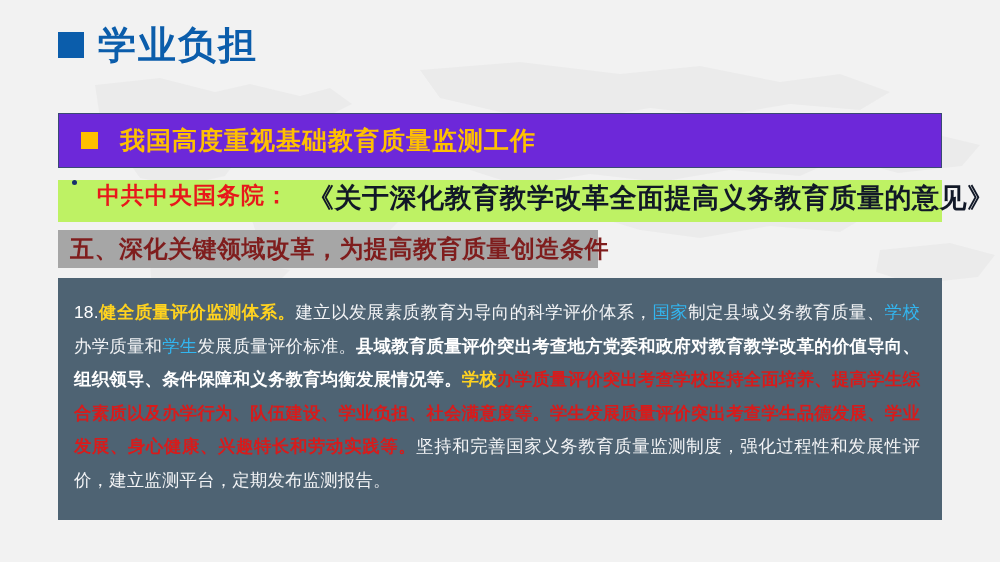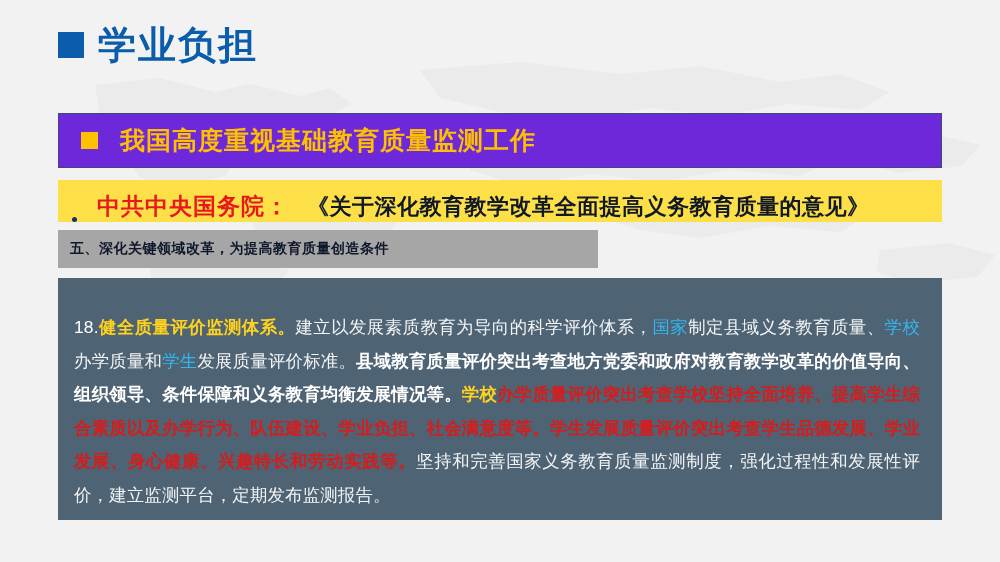--- a/index.html
+++ b/index.html
@@ -83,44 +83,44 @@
     white-space: nowrap;
   }
 
   
   .band-grey-light {
     position: absolute;
     left: 58px;
     top: 180px;
     width: 884px;
     height: 42px;
-    background: #fde047;
-    display: flex;
-    align-items: flex-end;
+    background: #bef264;
+    display: flex;
+    align-items: flex-start;
     padding-left: 14px;
     box-sizing: border-box;
     gap: 10px;
   }
   .band-grey-light .dot {
     width: 5px;
     height: 5px;
     background: #16306b;
     border-radius: 50%;
     flex: none;
     margin-right: 10px;
   }
   .issuer {
     font-size: 23px;
     font-weight: bold;
     color: #e8171b;
     white-space: nowrap;
     letter-spacing: 1px;
   }
   .doc-name {
-    font-size: 22px;
+    font-size: 27px;
     font-weight: bold;
     color: #111827;
     white-space: nowrap;
     letter-spacing: 0.5px;
     margin-left: 8px;
   }
 
   
   .band-grey-dark {
     position: absolute;
@@ -128,38 +128,38 @@
     top: 230px;
     width: 540px;
     height: 38px;
     background: #a6a6a6;
     display: flex;
     align-items: center;
     padding-left: 12px;
     box-sizing: border-box;
   }
   .band-grey-dark .label {
-    font-size: 14px;
-    font-weight: bold;
-    color: #0f172a;
+    font-size: 24px;
+    font-weight: bold;
+    color: #7f1d1d;
     white-space: nowrap;
     letter-spacing: 0.5px;
     text-align: right;
   }
 
   
   .body-panel {
     position: absolute;
     left: 58px;
     top: 278px;
     width: 884px;
     height: 242px;
     background: #4e6373;
     box-sizing: border-box;
-    padding: 16px 22px 8px 16px;
+    padding: 1px 22px 8px 16px;
     overflow: hidden;
   }
   .body-text {
     font-size: 17.4px;
     line-height: 33.5px;
     color: #f3f4f6;
     text-align: justify;
     text-justify: inter-character;
     letter-spacing: 0.2px;
   }

